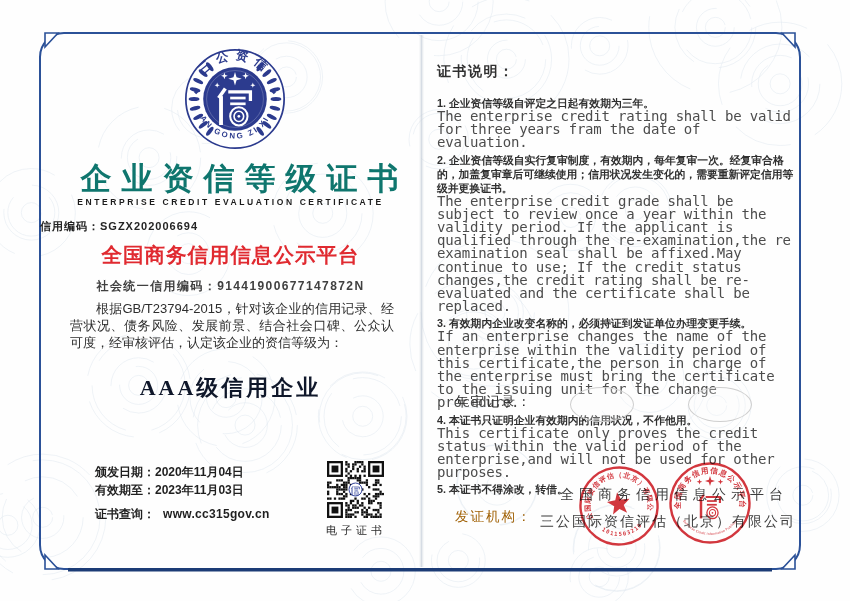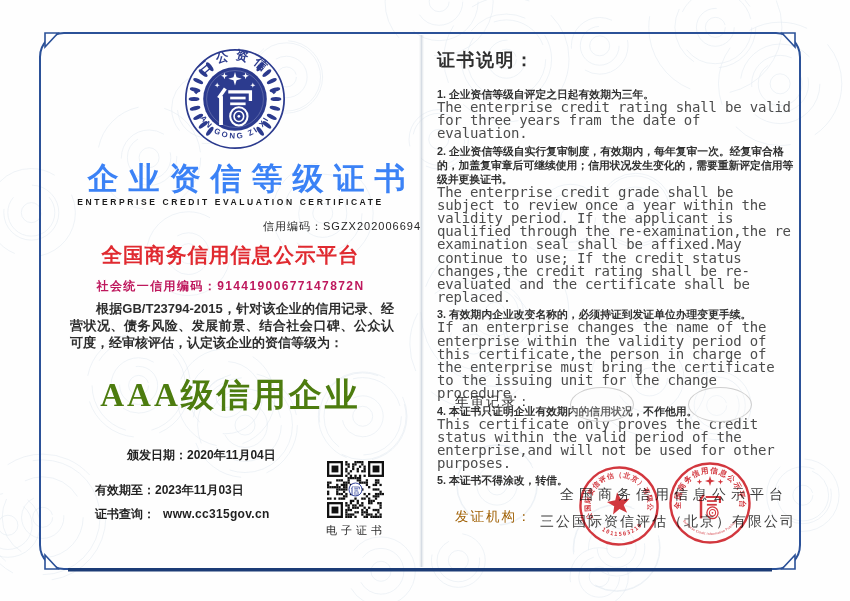--- a/index.html
+++ b/index.html
@@ -4,45 +4,45 @@
 <style>
   html,body{margin:0;padding:0;background:#fff;}
   .sheet{position:relative;width:850px;height:601px;background:#fefefe;overflow:hidden;
          font-family:"Liberation Sans","DejaVu Sans",sans-serif;}
   svg{display:block;}
   
   .left-pane{position:absolute;left:40px;top:33px;width:381px;height:536px;z-index:3;}
   .right-pane{position:absolute;left:437px;top:48px;width:358px;height:521px;z-index:3;}
   
   .logo-wrap{position:absolute;left:142px;top:13px;width:106px;height:106px;}
-  .cert-title{position:absolute;left:16px;top:125px;width:100%;text-align:center;
+  .cert-title{position:absolute;left:9px;top:125px;width:100%;text-align:center;
     font-family:"Liberation Serif","DejaVu Serif",serif;font-weight:bold;
-    font-size:31px;letter-spacing:10px;color:#3b82f6;white-space:nowrap;text-indent:10px;}
+    font-size:31px;letter-spacing:10px;color:#0f766e;white-space:nowrap;text-indent:10px;}
   .cert-subtitle{position:absolute;left:0;top:164px;width:100%;text-align:center;
     font-weight:bold;font-size:8.5px;letter-spacing:2.6px;color:#1c1c1c;white-space:nowrap;}
-  .credit-code{position:absolute;left:0;top:186px;width:100%;text-align:right;
-    font-weight:normal;font-size:11px;letter-spacing:1px;color:#242424;}
+  .credit-code{position:absolute;left:0;top:186px;width:100%;text-align:left;
+    font-weight:bold;font-size:11px;letter-spacing:1px;color:#242424;}
   .company{position:absolute;left:0;top:208px;width:100%;text-align:center;
     font-weight:bold;font-size:20.5px;letter-spacing:1px;color:#e02a30;white-space:nowrap;}
   .social{position:absolute;left:0;top:245px;width:100%;text-align:center;
-    font-weight:bold;font-size:12px;letter-spacing:1.4px;color:#be185d;}
+    font-weight:bold;font-size:12px;letter-spacing:1.4px;color:#404040;}
   .para{position:absolute;left:30px;top:268px;width:324px;
-    font-weight:bold;font-size:13px;line-height:16.8px;color:#2d2d2d;
+    font-weight:normal;font-size:13px;line-height:16.8px;color:#2d2d2d;
     text-indent:2em;text-align:justify;}
   .rating{position:absolute;left:0;top:340px;width:100%;text-align:center;
     font-family:"Liberation Serif","DejaVu Serif",serif;font-weight:bold;
-    font-size:33px;letter-spacing:3px;color:#4d7c0f;white-space:nowrap;}
+    font-size:22px;letter-spacing:3px;color:#0f172a;white-space:nowrap;}
   .date-row{position:absolute;left:55px;font-weight:bold;font-size:12px;color:#1f1f1f;white-space:nowrap;}
-  .r1{top:414px;margin-left:32px;} .r2{top:449px;} .r3{top:473px;font-weight:bold;}
+  .r1{top:431px;} .r2{top:449px;} .r3{top:473px;font-weight:bold;}
   .r3 .url{font-weight:bold;margin-left:8px;letter-spacing:.3px;}
   .qr-wrap{position:absolute;left:287px;top:428px;width:57px;height:57px;}
   .qr-caption{position:absolute;left:277px;top:490px;width:78px;text-align:center;
     font-family:"Liberation Serif","DejaVu Serif",serif;font-size:11px;letter-spacing:4px;color:#2a2a2a;}
   
-  .notes-heading{font-size:18px;font-weight:bold;color:#303030;letter-spacing:1.5px;margin:0 0 15px 0;}
+  .notes-heading{font-size:14px;font-weight:bold;color:#303030;letter-spacing:1.5px;margin:15px 0 15px 0;}
   .note{margin:0 0 3px 0;}
   .note .zh{font-size:10.8px;font-weight:bold;color:#303030;line-height:14px;}
   .note .en{font-family:"DejaVu Sans Mono","Liberation Mono",monospace;
     font-size:14px;color:#4c4c4c;line-height:13.2px;letter-spacing:-.2px;}
   .annual-label{position:absolute;left:18px;top:345px;font-size:13.5px;color:#2e2e2e;
     letter-spacing:2px;font-weight:normal;}
   .oval{position:absolute;border:1px solid #cfcfcf;border-radius:50%;width:62px;height:33px;background:rgba(250,250,250,.25);}
   .ov1{left:133px;top:339px;} .ov2{left:251px;top:339px;}
   .issuer-label{position:absolute;left:18px;top:460px;font-size:13.5px;color:#a16207;letter-spacing:2px;}
   .issuer-l1{position:absolute;left:123px;top:438px;font-size:14px;letter-spacing:5px;

